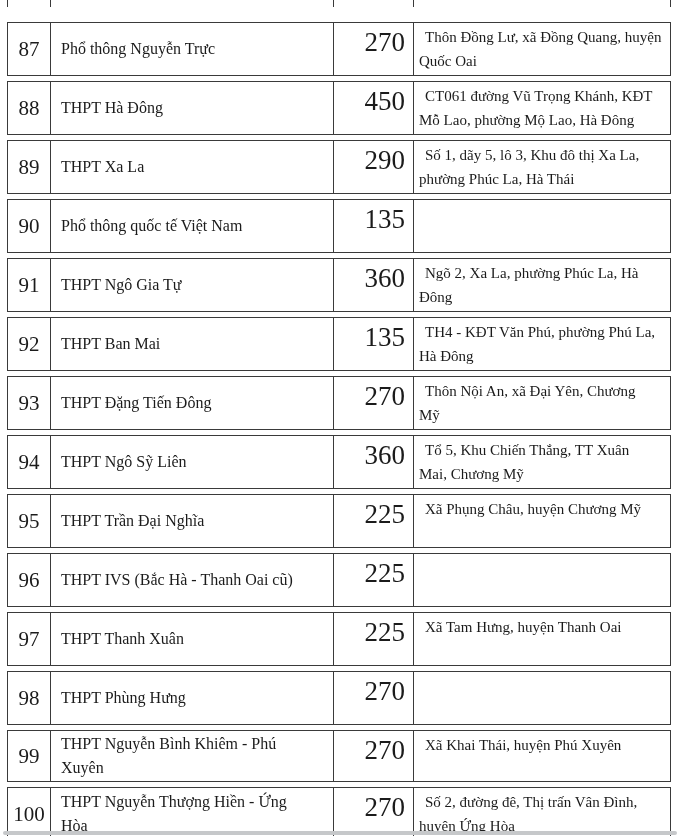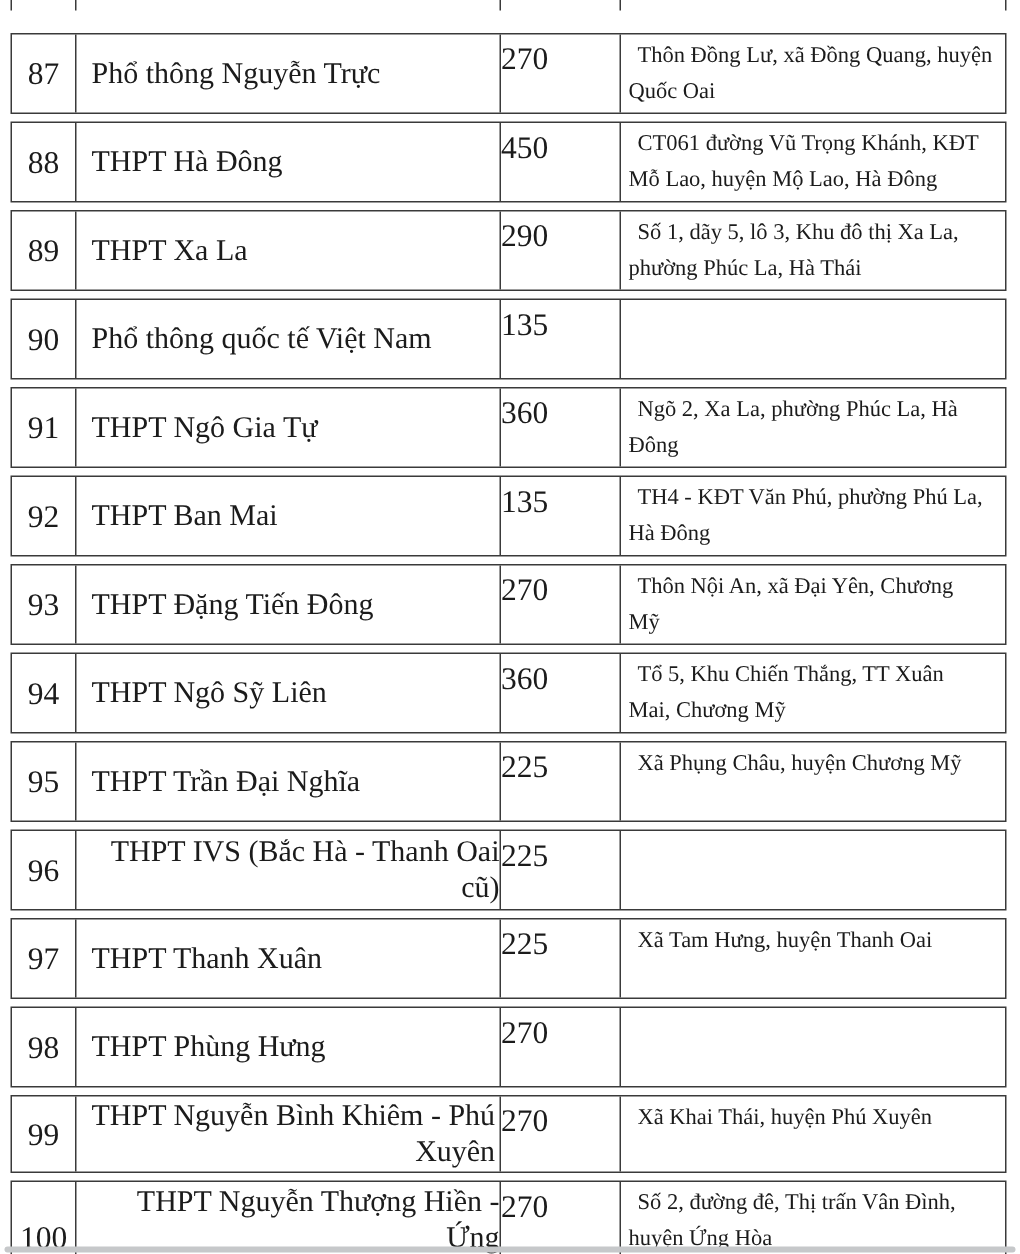--- a/index.html
+++ b/index.html
@@ -58,31 +58,31 @@
     justify-content: center;
     font-size: 21px;
   }
   .cell-name {
     width: 283px;
     flex: 0 0 283px;
     border-right: 1px solid #3a3a3a;
     display: flex;
     align-items: center;
     padding: 1px 0 1px 10px;
-    font-size: 20px;
+    font-size: 16px;
     line-height: 24px;
-    text-align: right;
   }
   .cell-name span { white-space: pre-line; }
   .cell-quota {
     width: 80px;
     flex: 0 0 80px;
     border-right: 1px solid #3a3a3a;
+    text-align: right;
     padding: 4px 8px 0 0;
-    font-size: 21px;
+    font-size: 27px;
   }
   .cell-addr {
     flex: 1 1 auto;
     padding: 2px 6px 2px 5px;
     font-size: 15px;
     line-height: 24px;
     white-space: pre-line;
     text-indent: 6px;
   }
 
@@ -117,21 +117,21 @@
 Quốc Oai</div>
   </div>
 
   <div class="row">
     <div class="cell-no">88</div>
     <div class="cell-name">
       <span>THPT Hà Đông</span>
     </div>
     <div class="cell-quota">450</div>
     <div class="cell-addr">CT061 đường Vũ Trọng Khánh, KĐT
-Mỗ Lao, huyện Mộ Lao, Hà Đông</div>
+Mỗ Lao, phường Mộ Lao, Hà Đông</div>
   </div>
 
   <div class="row">
     <div class="cell-no">89</div>
     <div class="cell-name">
       <span>THPT Xa La</span>
     </div>
     <div class="cell-quota">290</div>
     <div class="cell-addr">Số 1, dãy 5, lô 3, Khu đô thị Xa La,
 phường Phúc La, Hà Thái</div>

